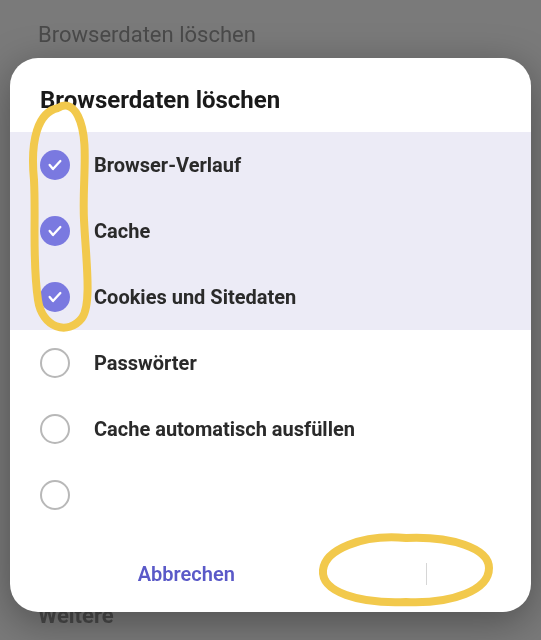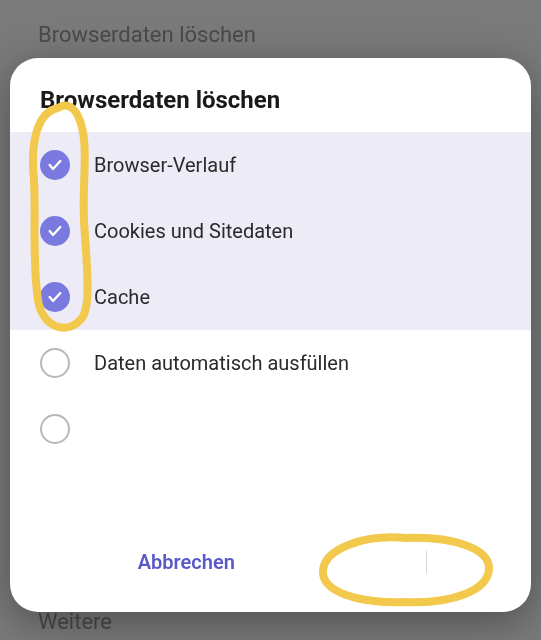--- a/index.html
+++ b/index.html
@@ -11,21 +11,21 @@
       position: relative;
       overflow: hidden;
     }
     .backdrop-text {
       position: absolute;
       color: #4a4a4a;
       font-size: 22px;
       font-weight: 400;
     }
     .bg-title { top: 22px; left: 38px; }
-    .bg-footer { bottom: 6px; left: 38px; }
+    .bg-footer { bottom: 12px; left: 38px; font-weight: bold; }
     .dialog {
       position: absolute;
       top: 58px;
       left: 10px;
       right: 10px;
       bottom: 28px;
       background: #ffffff;
       border-radius: 28px;
       box-shadow: 0 10px 40px rgba(0,0,0,0.35);
       display: flex;
@@ -57,27 +57,27 @@
     }
     .checkbox.checked { background: #7a79e0; }
     .checkbox.unchecked {
       border: 2px solid #b8b8b8;
       background: transparent;
     }
     .checkmark { width: 16px; height: 16px; }
     .option-label {
       font-size: 20px;
       color: #2a2a2a;
-      font-weight: 400;
+      font-weight: 700;
     }
     .actions {
       display: flex;
       align-items: center;
       justify-content: space-around;
-      padding: 12px 20px 28px 20px;
+      padding: 12px 20px 16px 20px;
     }
     .action-btn {
       background: none;
       border: none;
       color: #5a59c8;
       font-size: 20px;
       font-weight: 600;
       padding: 10px 24px;
       cursor: pointer;
       font-family: inherit;
@@ -112,34 +112,38 @@
             </svg>
         </div>
         <span class="option-label">Browser-Verlauf</span>
       </div>
       <div class="option-row">
         <div class="checkbox checked">
           <svg class="checkmark" viewBox="0 0 24 24" fill="none" stroke="#ffffff" stroke-width="3.5" stroke-linecap="round" stroke-linejoin="round">
               <polyline points="4 12 9 18 20 6"></polyline>
             </svg>
         </div>
-        <span class="option-label">Cookies und Sitedaten</span>
+        <span class="option-label">Cache</span>
       </div>
       <div class="option-row">
         <div class="checkbox checked">
           <svg class="checkmark" viewBox="0 0 24 24" fill="none" stroke="#ffffff" stroke-width="3.5" stroke-linecap="round" stroke-linejoin="round">
               <polyline points="4 12 9 18 20 6"></polyline>
             </svg>
         </div>
-        <span class="option-label">Cache</span>
+        <span class="option-label">Cookies und Sitedaten</span>
       </div>
     </div>
     <div class="option-row">
       <div class="checkbox unchecked"></div>
-      <span class="option-label">Daten automatisch ausfüllen</span>
+      <span class="option-label">Passwörter</span>
+    </div>
+    <div class="option-row">
+      <div class="checkbox unchecked"></div>
+      <span class="option-label">Cache automatisch ausfüllen</span>
     </div>
     <div class="option-row">
       <div class="checkbox unchecked"></div>
     </div>
   </div>
 
   <div class="actions">
     <button class="action-btn">Abbrechen</button>
     <div class="action-divider"></div>
   </div>

